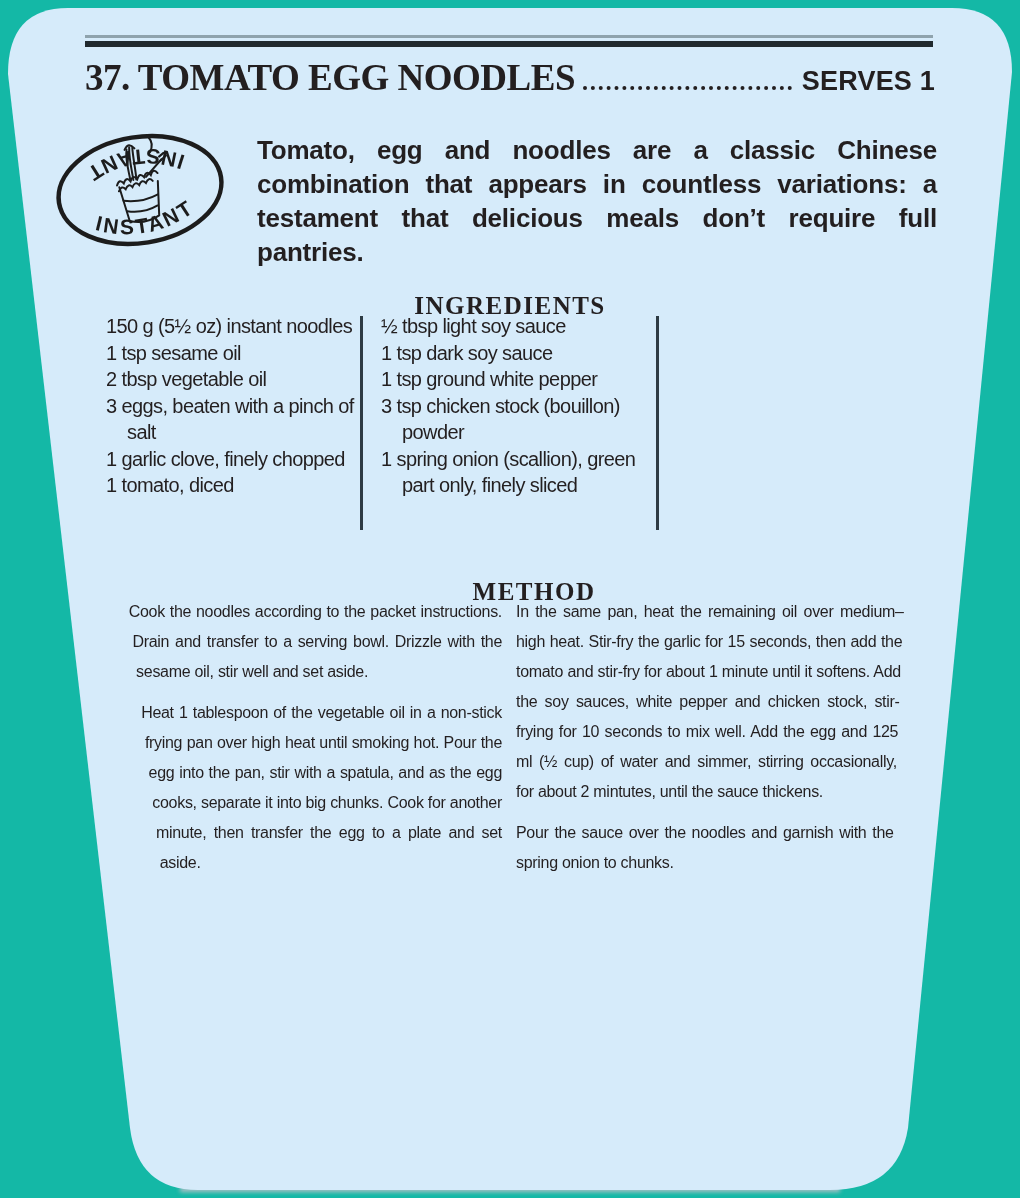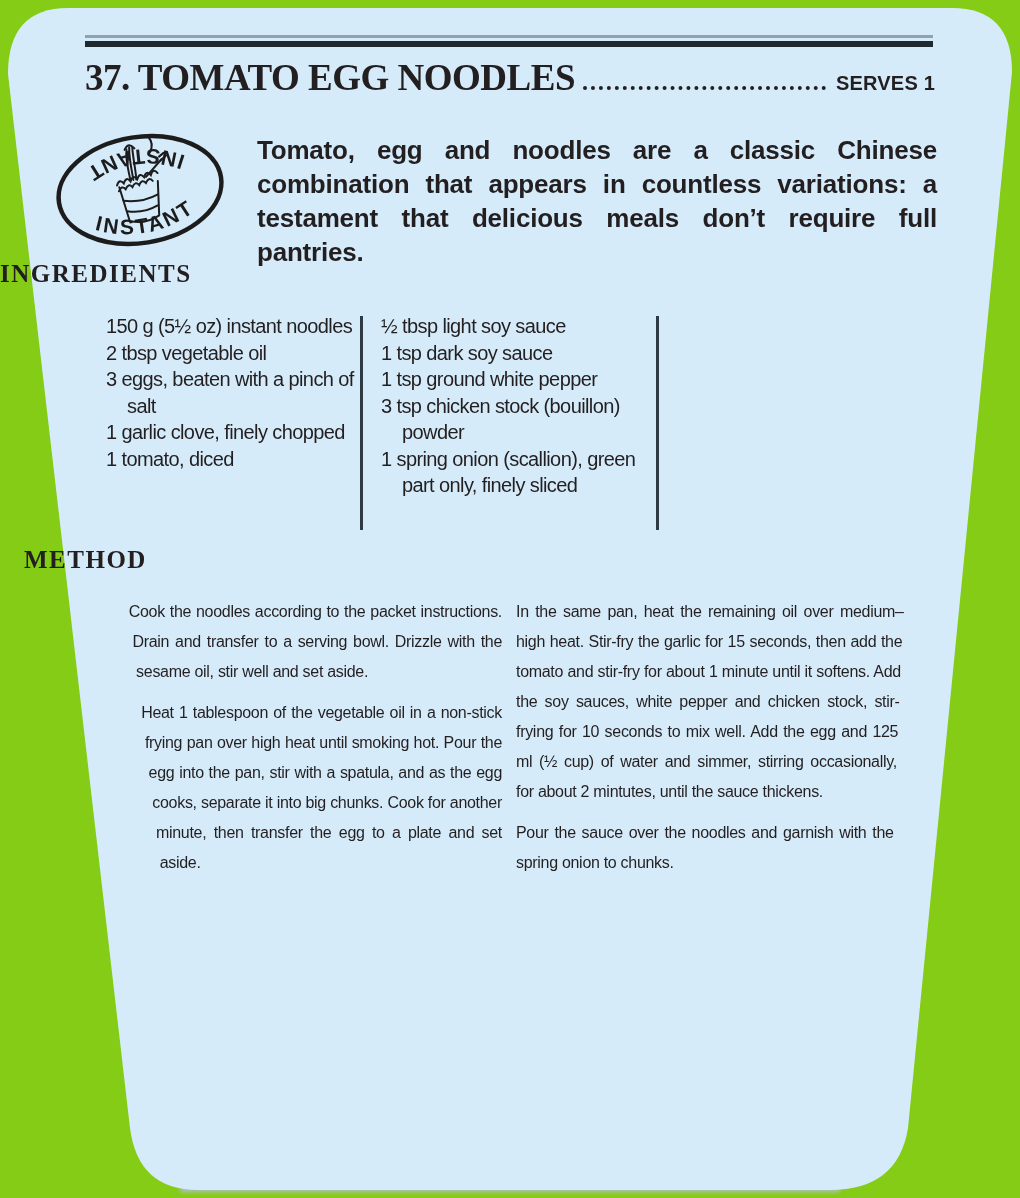--- a/index.html
+++ b/index.html
@@ -1,43 +1,43 @@
 <!DOCTYPE html>
 <html><head>
 <meta charset="utf-8">
 <style>
   html,body{margin:0;padding:0;background:#ffffff;}
   .page{
-    position:relative;width:1020px;height:1198px;background:#84cc16;
+    position:relative;width:1020px;height:1198px;background:#14b8a6;
     font-family:"Liberation Sans",sans-serif;color:#231f20;overflow:hidden;
   }
   
   .bottom-shadow{position:absolute;left:180px;top:1187px;width:660px;height:5px;
     background:#b4bfc7;filter:blur(2px);}
   .cup-bg{position:absolute;left:0;top:0;}
   .content{position:absolute;left:0;top:0;width:1020px;height:1198px;}
 
   
   .rule-thin{position:absolute;left:85px;top:35px;width:848px;height:3px;background:#8fa3ad;}
   .rule-thick{position:absolute;left:85px;top:41px;width:848px;height:6px;background:#20292e;}
 
   .title-row{position:absolute;left:85px;top:58px;width:850px;display:flex;align-items:baseline;}
   .title{font-family:"Liberation Serif",serif;font-weight:700;font-size:37px;
     letter-spacing:-0.5px;white-space:nowrap;line-height:1.1;}
   .leader{flex:1;align-self:flex-end;margin:0 10px 9px 8px;
     border-bottom:4px dotted #231f20;height:0;}
-  .serves{font-weight:700;font-size:20px;letter-spacing:0.2px;white-space:nowrap;}
+  .serves{font-weight:700;font-size:27px;letter-spacing:0.2px;white-space:nowrap;}
 
   .badge-svg{position:absolute;left:40px;top:124px;}
 
   .intro{position:absolute;left:257px;top:133px;width:680px;
     font-size:26px;line-height:34px;letter-spacing:-0.2px;text-align:justify;font-weight:bold;}
 
-  .sec-heading{position:absolute;left:0;width:1020px;
-    font-family:"Liberation Serif",serif;font-weight:700;font-size:25px;letter-spacing:1.5px;}
+  .sec-heading{position:absolute;left:0;width:1020px;text-align:center;
+    font-family:"Liberation Serif",serif;font-weight:700;font-size:25px;letter-spacing:1.5px;margin-top:32px;}
   .h-ingredients{top:260px;}
   .h-method{top:546px;padding-left:24px;}
 
   .ing-col{position:absolute;top:313px;font-size:20px;line-height:26.5px;letter-spacing:-0.6px;}
   .ing-col ul{margin:0;padding:0;list-style:none;}
   .ing-col li{padding-left:21px;text-indent:-21px;}
   .ing-col-1{left:86px;width:272px;margin-left:20px;}
   .ing-col-2{left:381px;width:272px;}
   .v-divider{position:absolute;top:316px;width:3px;height:214px;background:#2e3b44;}
   .div-1{left:360px;}
@@ -104,20 +104,21 @@
       </g>
     </svg>
 
     <div class="intro">Tomato, egg and noodles are a classic Chinese combination that appears in countless variations: a testament that delicious meals don’t require full pantries.</div>
 
     <div class="sec-heading h-ingredients">INGREDIENTS</div>
 
     <div class="ing-col ing-col-1">
       <ul>
         <li>150 g (5½ oz) instant noodles</li>
+        <li>1 tsp sesame oil</li>
         <li>2 tbsp vegetable oil</li>
         <li>3 eggs, beaten with a pinch of salt</li>
         <li>1 garlic clove, finely chopped</li>
         <li>1 tomato, diced</li>
       </ul>
     </div>
 
     <div class="v-divider div-1"></div>
 
     <div class="ing-col ing-col-2">

